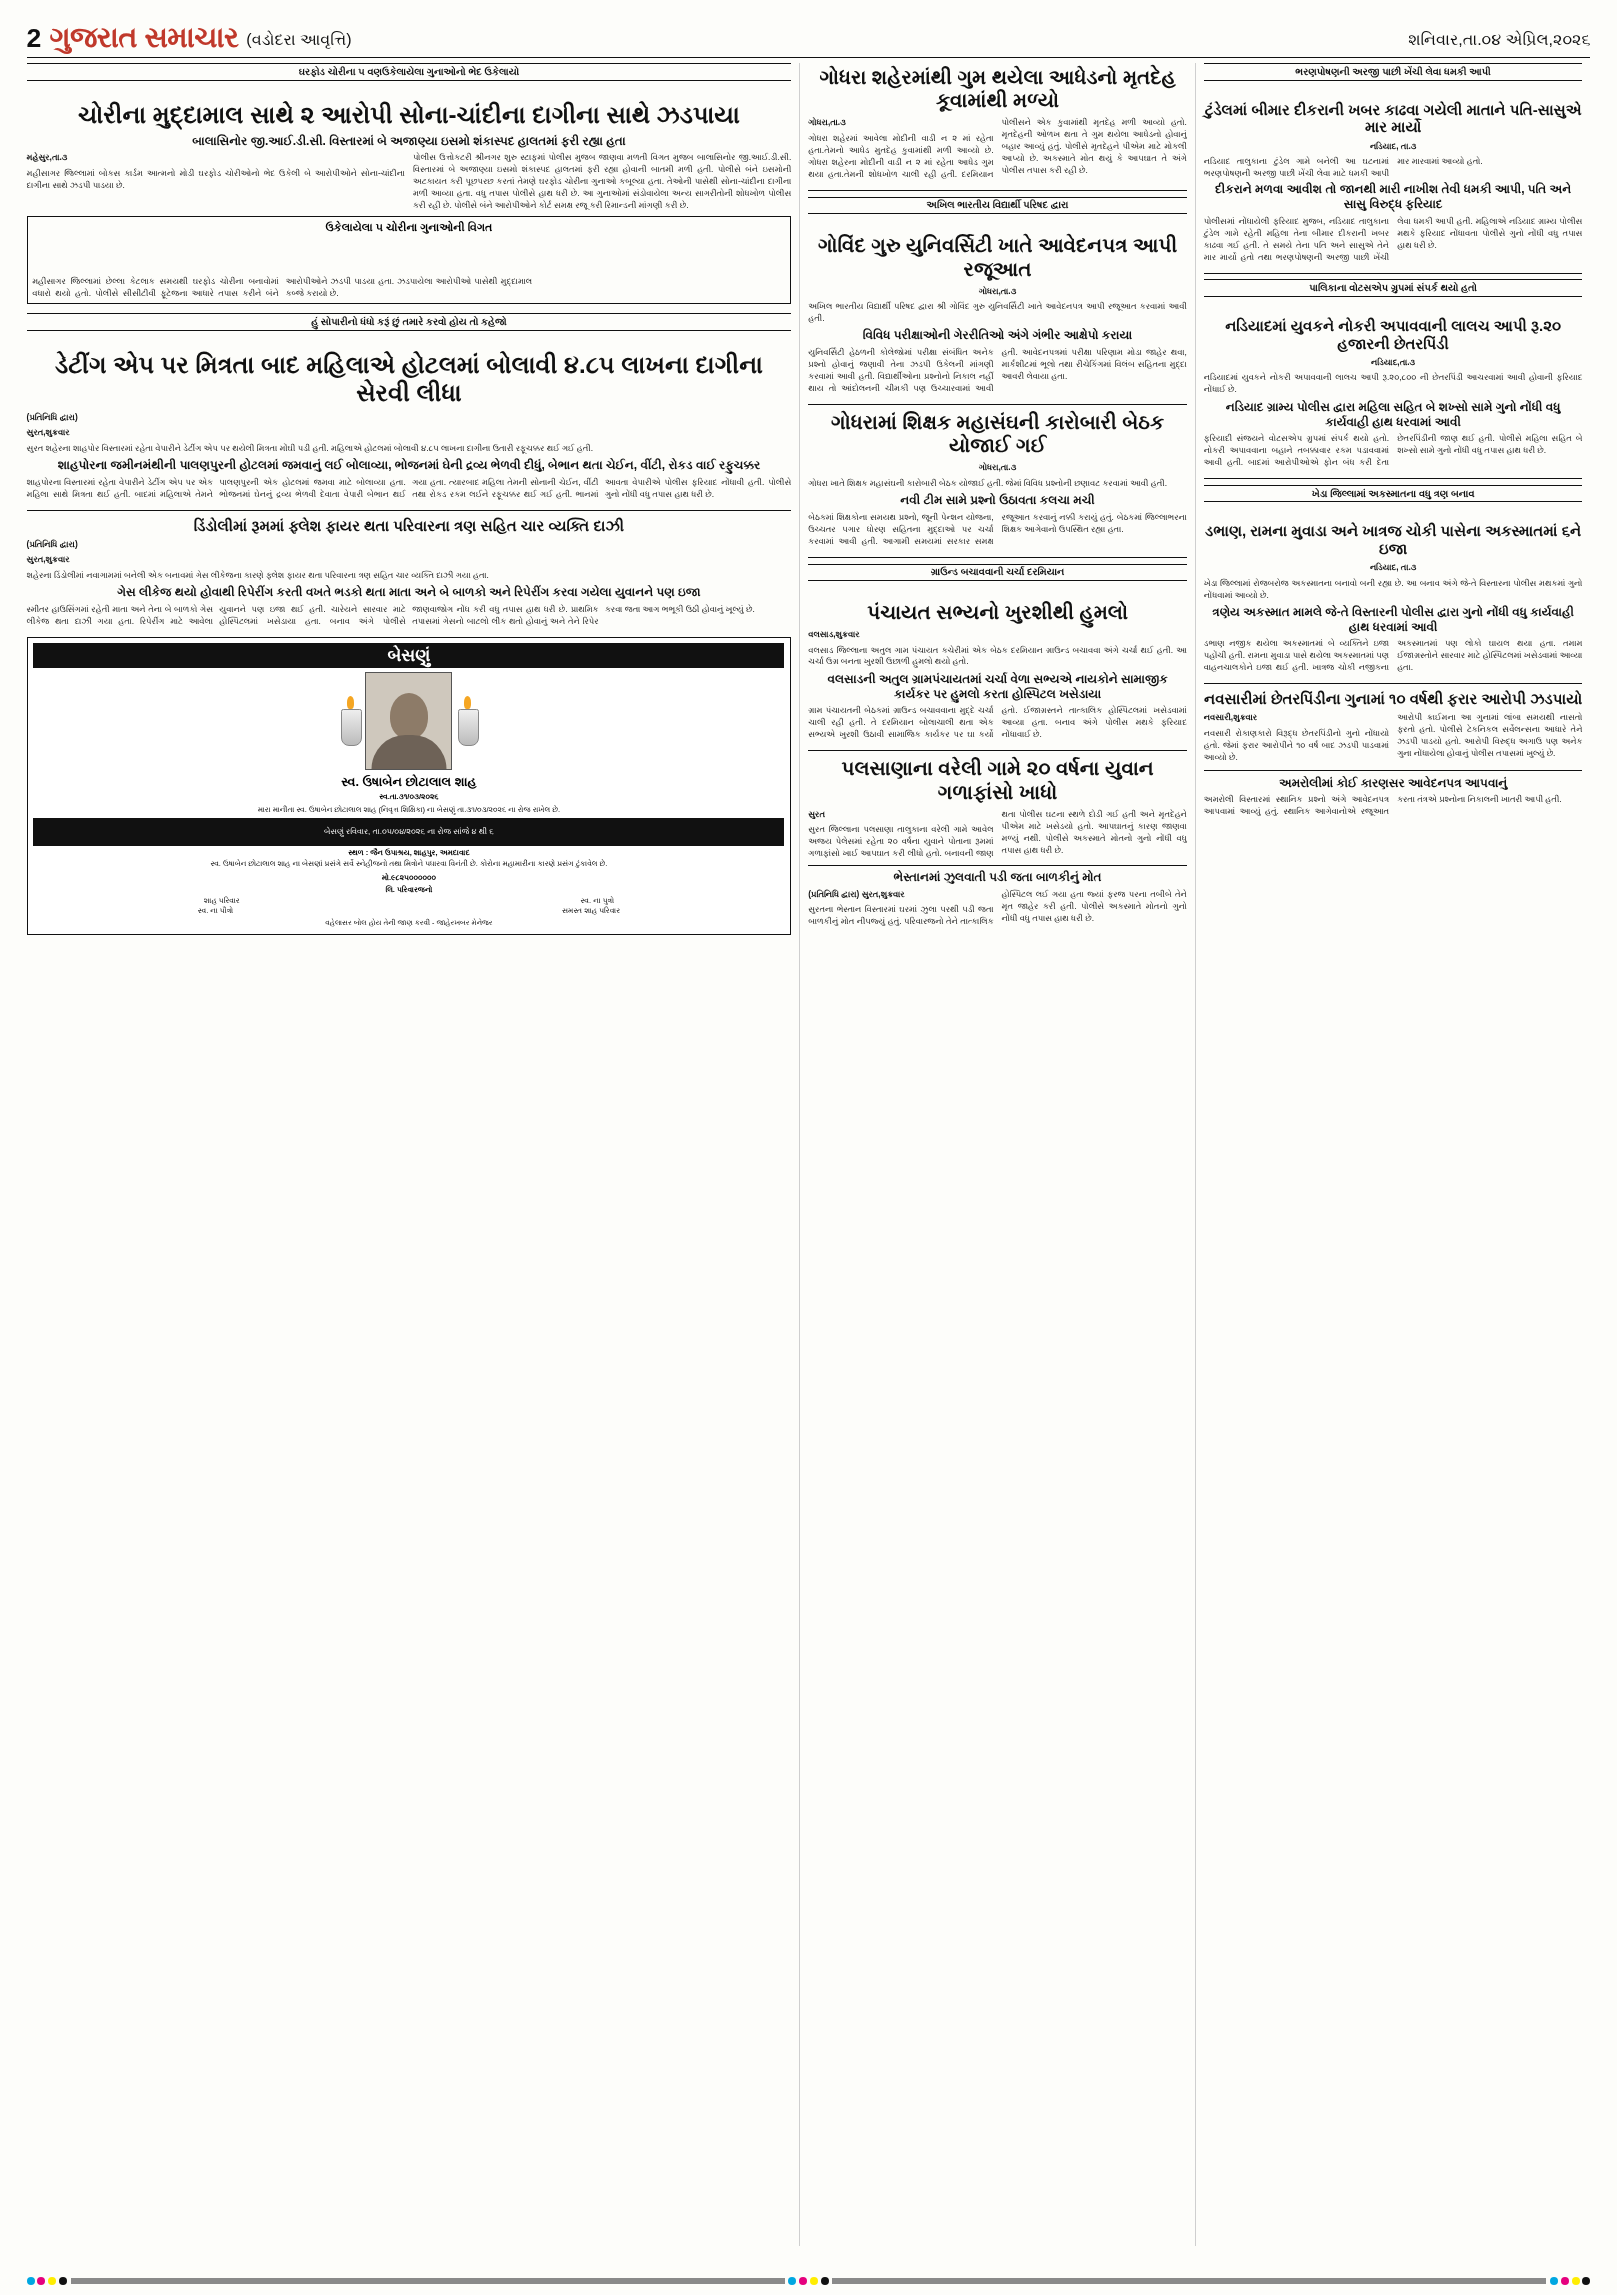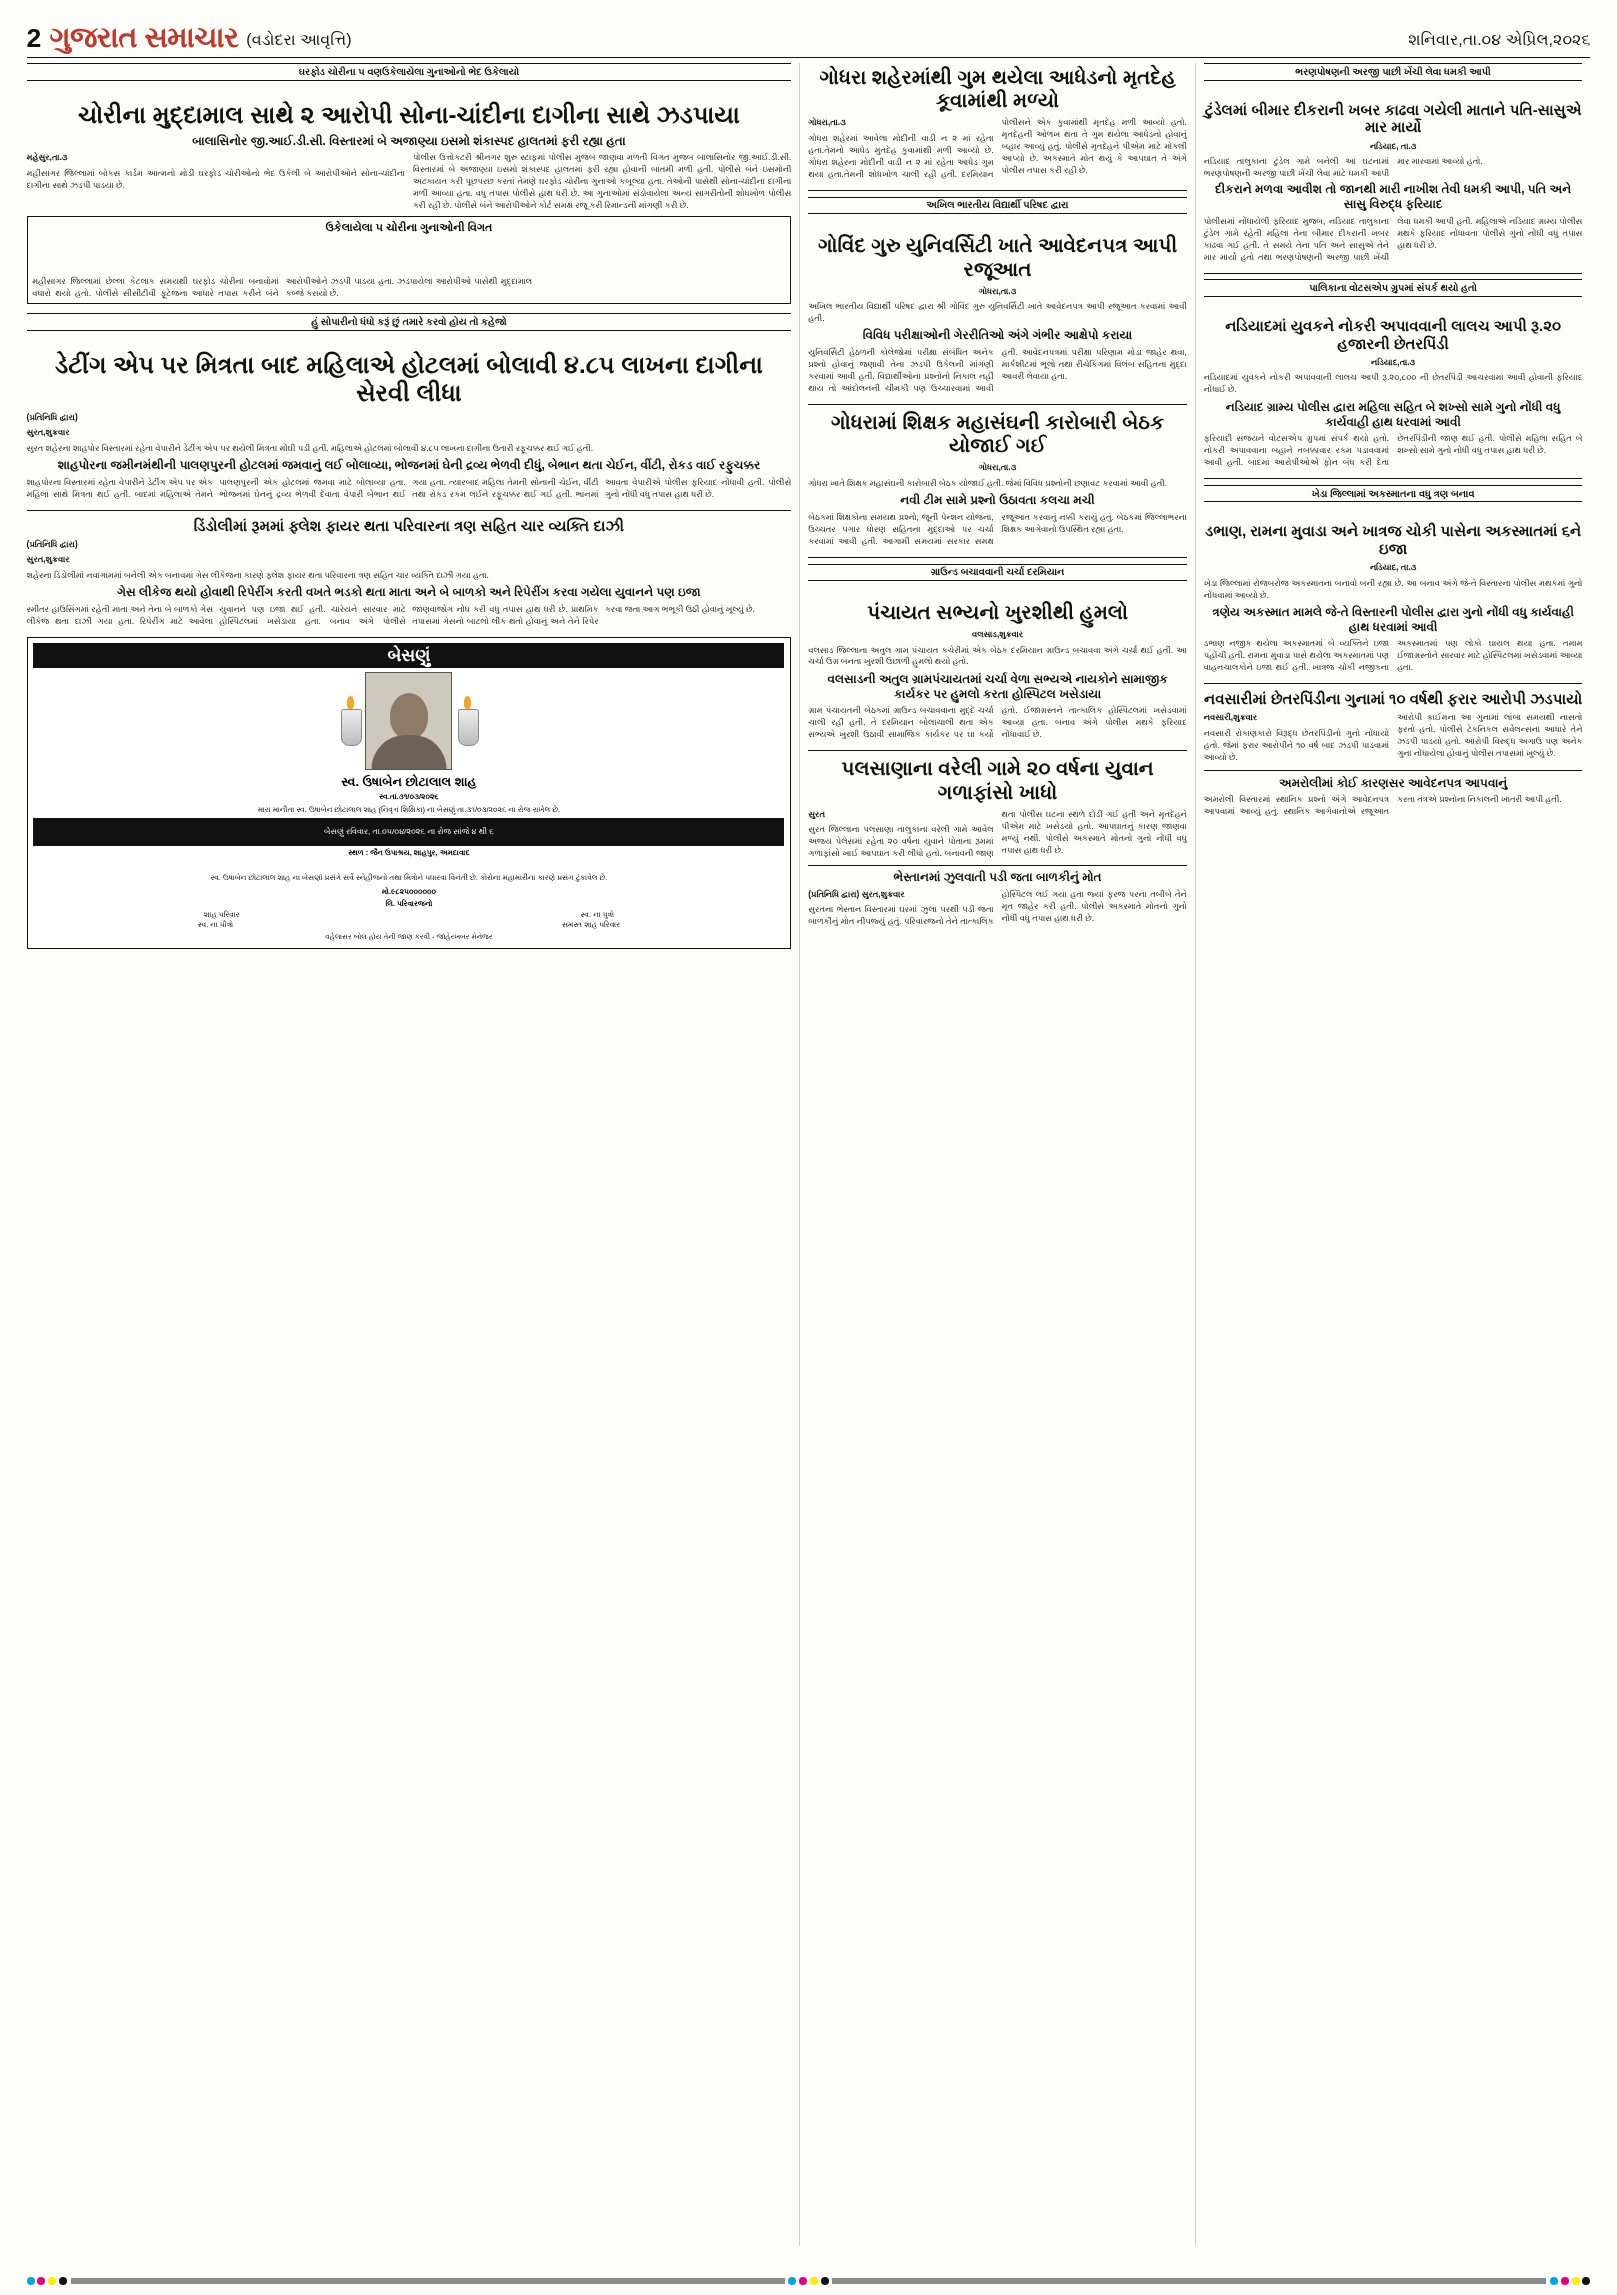--- a/index.html
+++ b/index.html
@@ -83,21 +83,21 @@
     position:absolute; left:50%; top:19.6px; transform:translateX(-50%);
     width:38px; height:46px; background:#8d7b68; border-radius:50% 50% 45% 45%;
   }
   .obit-photo .shoulders {
     position:absolute; left:50%; bottom:0; transform:translateX(-50%);
     width:75px; height:34px; background:#6e6257; border-radius:35px 35px 0 0;
   }
   .obit-name { font-size:12.7px; font-weight:bold; margin-top:3.5px; }
   .obit-line { font-size:7.5px; line-height:1.4; margin-top:2.3px; }
   .obit-strip { background:#111; color:#fff; font-size:8px; padding:9px; margin-top:2px; }
-  .obit-sign { font-size:7.5px; line-height:1.45; margin-top:15px; }
+  .obit-sign { font-size:7.5px; line-height:1.45; margin-top:1px; }
   .obit-names { display:flex; justify-content:space-around; font-size:7.5px; margin-top:0; }
 
   
   .colorbar { position:absolute; left:26.6px; right:26.6px; bottom:8px; height:12.7px; display:flex; align-items:center; gap:3.5px;}
   .cb-seg { height:5.8px; flex:1; }
   .dots { display:flex; gap:2.9px; align-items:center; }
   .dot { width:8px; height:8px; border-radius:50%; }
 
   .small { font-size:7.2px; }
   .center { text-align:center; }
@@ -226,21 +226,21 @@
         <div class="subhead">નવી ટીમ સામે પ્રશ્નો ઉઠાવતા કલચા મચી</div>
         <div class="body two">બેઠકમાં શિક્ષકોના સમયથ પ્રશ્નો, જૂની પેન્શન યોજના, ઉચ્ચતર પગાર ધોરણ સહિતના મુદ્દાઓ પર ચર્ચા કરવામાં આવી હતી. આગામી સમયમાં સરકાર સમક્ષ રજૂઆત કરવાનું નક્કી કરાયું હતું. બેઠકમાં જિલ્લાભરના શિક્ષક આગેવાનો ઉપસ્થિત રહ્યા હતા.</div>
       </div>
 
       <div class="hr-thick"></div>
 
       <div class="art">
         <div class="kicker">ગ્રાઉન્ડ બચાવવાની ચર્ચા દરમિયાન</div>
         <div class="headline h3">પંચાયત સભ્યનો ખુરશીથી હુમલો</div>
         <div class="body">
-          <p class="b" style="text-align:center">વલસાડ,શુક્રવાર</p>
+          <p class="b" style="text-align:left">વલસાડ,શુક્રવાર</p>
           <p>વલસાડ જિલ્લાના અતુલ ગામ પંચાયત કચેરીમાં એક બેઠક દરમિયાન ગ્રાઉન્ડ બચાવવા અંગે ચર્ચા થઈ હતી. આ ચર્ચા ઉગ્ર બનતા ખુરશી ઉછાળી હુમલો થયો હતો.</p>
         </div>
         <div class="subhead">વલસાડની અતુલ ગ્રામપંચાયતમાં ચર્ચા વેળા સભ્યએ નાયકોને સામાજીક કાર્યકર પર હુમલો કરતા હોસ્પિટલ ખસેડાયા</div>
         <div class="body two">ગ્રામ પંચાયતની બેઠકમાં ગ્રાઉન્ડ બચાવવાના મુદ્દે ચર્ચા ચાલી રહી હતી. તે દરમિયાન બોલાચાલી થતા એક સભ્યએ ખુરશી ઉઠાવી સામાજિક કાર્યકર પર ઘા કર્યો હતો. ઈજાગ્રસ્તને તાત્કાલિક હોસ્પિટલમાં ખસેડવામાં આવ્યા હતા. બનાવ અંગે પોલીસ મથકે ફરિયાદ નોંધાવાઈ છે.</div>
       </div>
 
       <div class="hr-thick"></div>
 
       <div class="art">
         <div class="headline h3">પલસાણાના વરેલી ગામે ૨૦ વર્ષના યુવાન ગળાફાંસો ખાધો</div>

